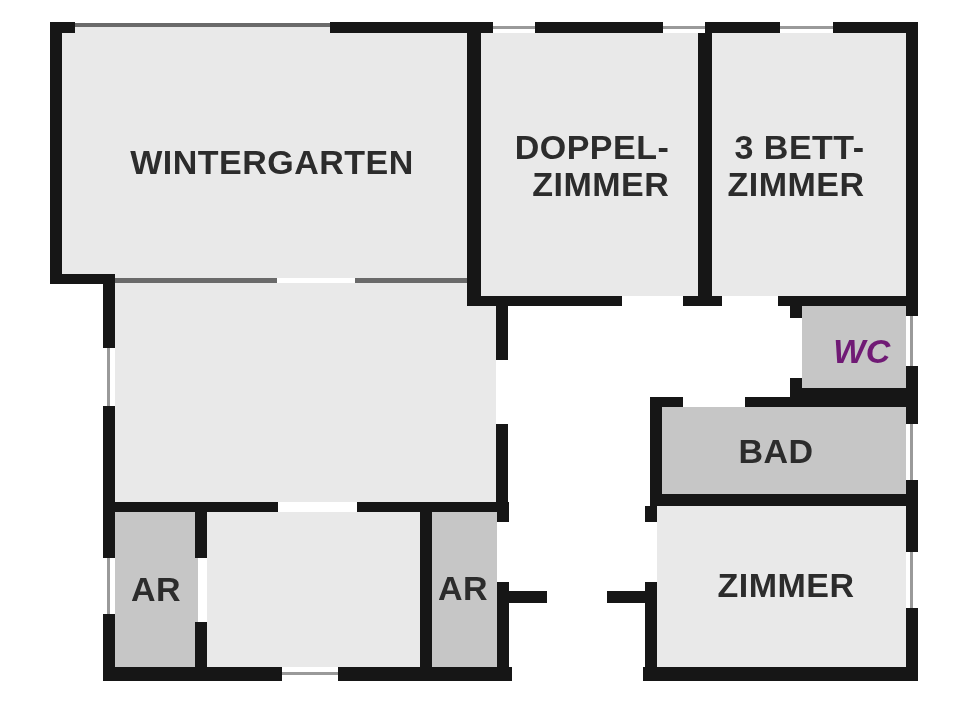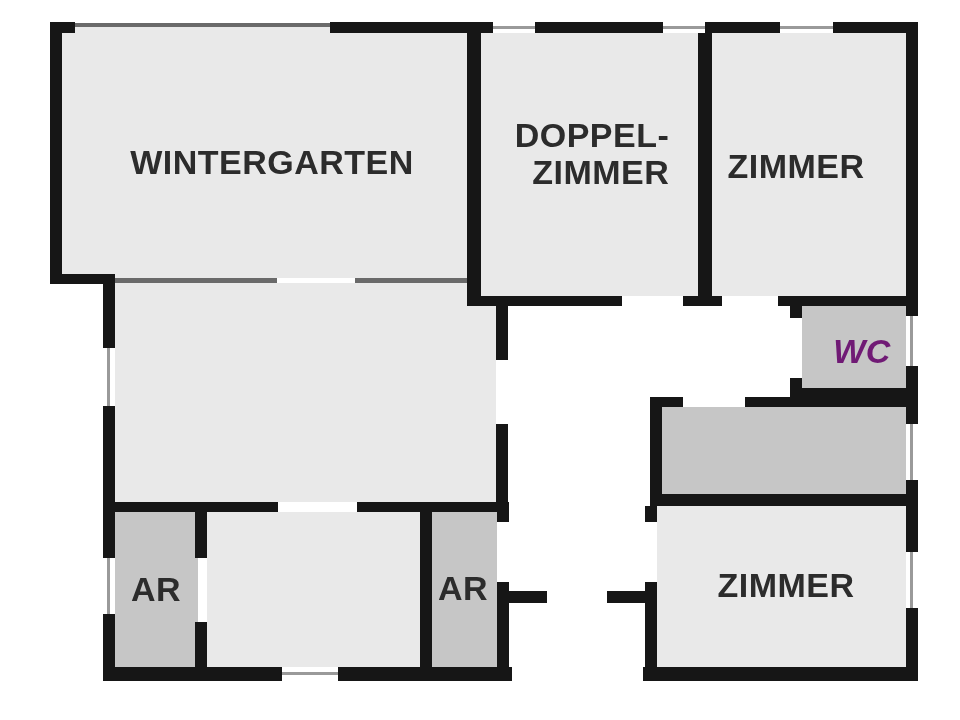--- a/index.html
+++ b/index.html
@@ -78,32 +78,36 @@
     <div class="winline" style="background: rgb(154, 154, 154); left: 780px; top: 26px; width: 53px; height: 3px;"></div>
     <div class="winline" style="background: rgb(154, 154, 154); left: 282px; top: 672px; width: 56px; height: 3px;"></div>
     <div class="winline" style="background: rgb(154, 154, 154); left: 107px; top: 348px; width: 3px; height: 58px;"></div>
     <div class="winline" style="background: rgb(154, 154, 154); left: 107px; top: 558px; width: 3px; height: 56px;"></div>
     <div class="winline" style="background: rgb(154, 154, 154); left: 910px; top: 316px; width: 3px; height: 50px;"></div>
     <div class="winline" style="background: rgb(154, 154, 154); left: 910px; top: 424px; width: 3px; height: 56px;"></div>
     <div class="winline" style="background: rgb(154, 154, 154); left: 910px; top: 552px; width: 3px; height: 56px;"></div>
     <div class="room-label" style="left: 272px; top: 162px; color: rgb(44, 44, 44);">
       <span>WINTERGARTEN</span>
     </div>
-    <div class="room-label" style="left: 592px; top: 154px; color: rgb(44, 44, 44);">
+    <div class="room-label" style="left: 592px; top: 166px; color: rgb(44, 44, 44);">
       <span>DOPPEL-</span>
       <span>ZIMMER</span>
     </div>
     <div class="room-label" style="left: 796px; top: 166px; color: rgb(44, 44, 44);">
+      <span>3 BETT-</span>
       <span>ZIMMER</span>
     </div>
     <div class="room-label" style="left: 156px; top: 589px; color: rgb(44, 44, 44);">
       <span>AR</span>
     </div>
     <div class="room-label" style="left: 463px; top: 588px; color: rgb(44, 44, 44);">
       <span>AR</span>
     </div>
     <div class="room-label" style="left: 862px; top: 351px; color: #701a75; font-style: italic;">
       <span>WC</span>
     </div>
+    <div class="room-label" style="left: 776px; top: 451px; color: rgb(44, 44, 44);">
+      <span>BAD</span>
+    </div>
     <div class="room-label" style="left: 786px; top: 585px; color: rgb(44, 44, 44);">
       <span>ZIMMER</span>
     </div>
   </div>
 
 </body></html>

